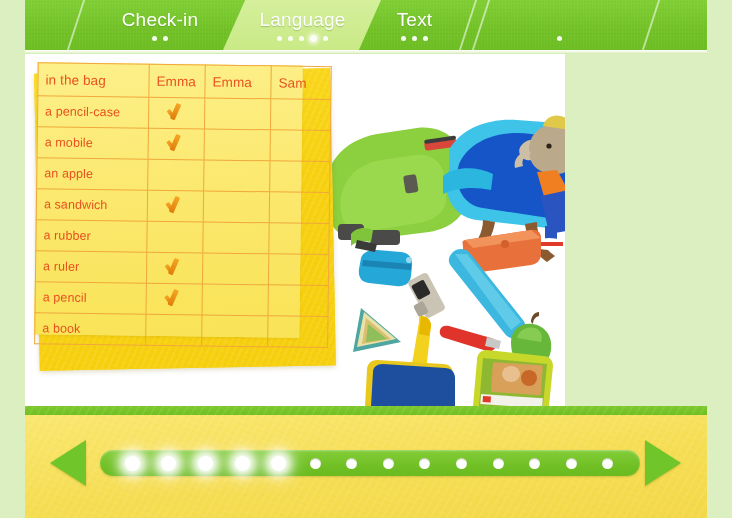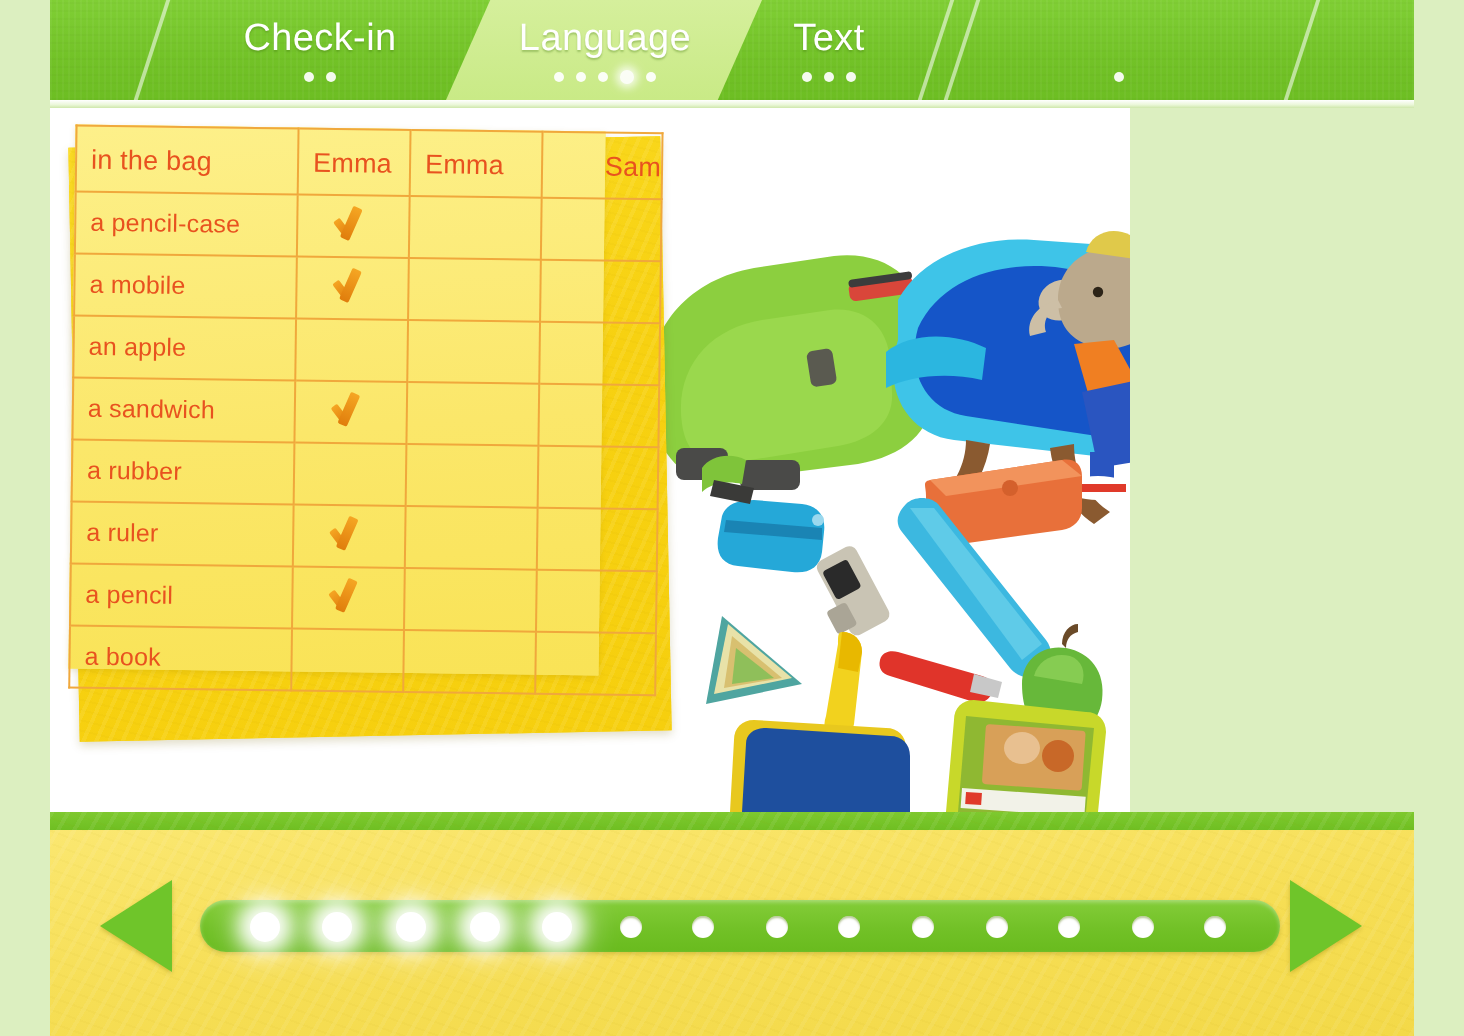--- a/index.html
+++ b/index.html
@@ -176,21 +176,21 @@
     font-weight: normal;
     height: 30px;
     vertical-align: middle;
     letter-spacing: .1px;
     overflow: hidden;
     white-space: nowrap;
   }
   #grid-table .col-item  { width: 103px; }
   #grid-table .col-lisa  { width: 48px; }
   #grid-table .col-emma  { width: 58px; }
-  #grid-table .col-sam   { width: 52px; text-align: right; }
+  #grid-table .col-sam   { width: 52px; }
 
   #grid-table th {
     font-size: 13.5px;
     height: 32px;
   }
   #grid-table td.mark {
     text-align: center;
     padding-left: 0;
   }
   .tick {

